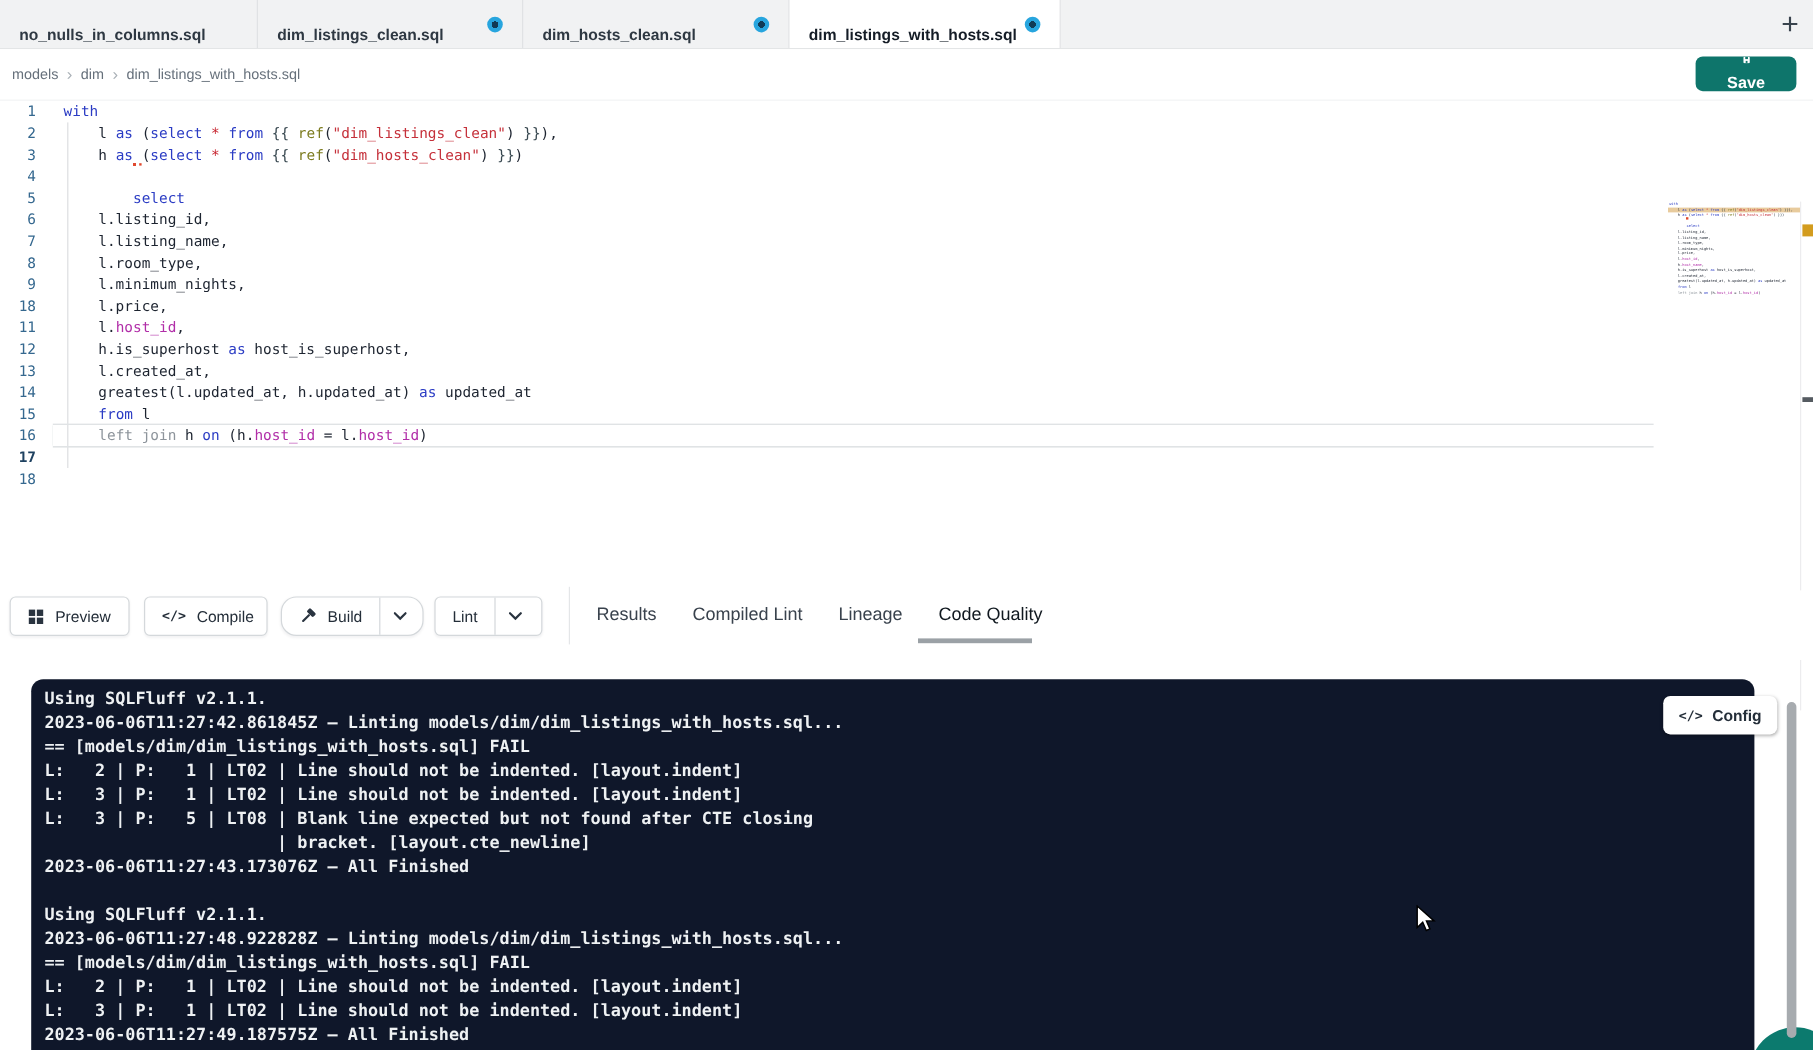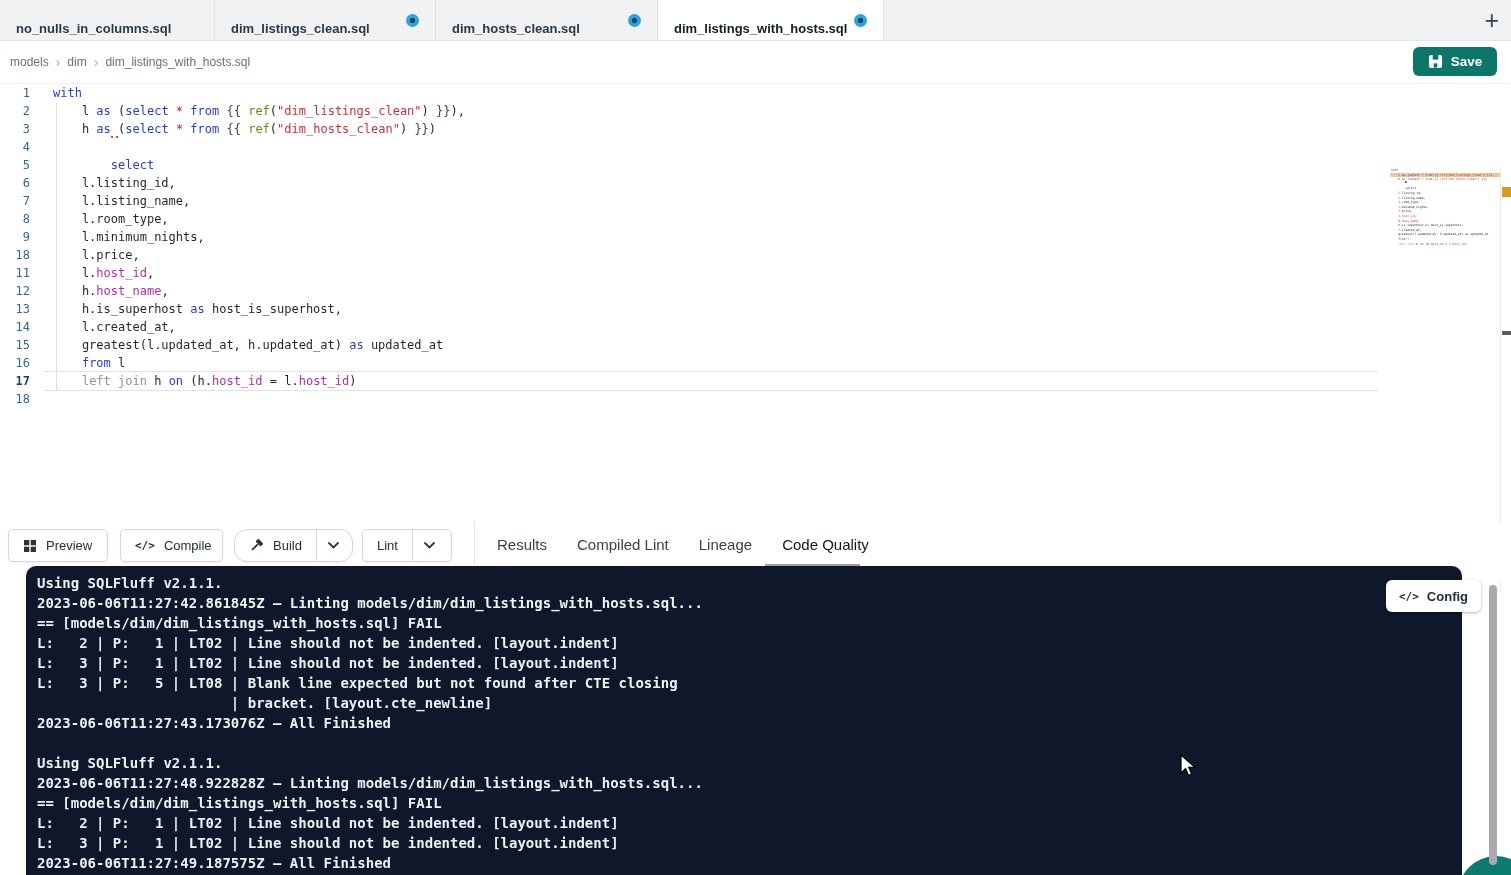--- a/index.html
+++ b/index.html
@@ -19,21 +19,21 @@
     color:#39434d; line-height:34px; cursor:default; }
 
   
   .crumbrow { position:absolute; left:0; top:41px; width:1511px; height:43px; background:#fff;
     border-bottom:1px solid #f1f2f3; }
   .crumb { position:absolute; left:10px; top:14px; display:flex; gap:7px; align-items:center;
     font-size:12px; color:#66707b;justify-content:flex-end; }
   .crumb-sep { color:#aab1b7; font-size:14px; line-height:12px; }
   .save-btn { position:absolute; left:1413px; top:47px; width:84px; height:29px;
     background:#0e756b; border-radius:6px; color:#fff; display:flex; align-items:center;
-    justify-content:center; gap:8px; font-size:13.5px; font-weight:600; cursor:default; }
+    justify-content:center; gap:8px; font-size:13.5px; font-weight:600; cursor:default;flex-direction:column; }
 
   
   .editor { position:absolute; left:0; top:84px; width:1511px; height:424px; background:#fff; }
   .gutter { position:absolute; left:0; top:0; width:44px; }
   .ln { height:18px; line-height:18px; text-align:right; padding-right:14px;
     font-family:"DejaVu Sans Mono", monospace; font-size:12px; color:#35688f; }
   .ln.active { color:#1e4160; font-weight:bold; }
   .code { position:absolute; left:44px; top:0; }
   .codeline { height:18px; font-family:"DejaVu Sans Mono", monospace; font-size:12px;
     line-height:18px; white-space:pre; padding-left:9px; color:#1d2430; }
@@ -48,21 +48,21 @@
   .mini-band { position:absolute; left:0; top:4.5px; width:110px; height:4.6px; background:#e8cb9d; }
   .mini-code { position:absolute; left:1px; top:0; }
   .mini-line { height:4.6px; font-family:"DejaVu Sans Mono", monospace; font-size:3px;
     line-height:4.6px; white-space:pre; }
   .ruler { position:absolute; left:1500px; top:84px; width:11px; height:424px;
     border-left:1px solid #ececee; background:#fff; }
   .ruler-warning { position:absolute; left:1px; top:19px; width:9px; height:10px; background:#d39c1e; }
   .ruler-pos { position:absolute; left:1px; top:163px; width:9px; height:4px; background:#555b61; }
 
   
-  .toolbar { position:absolute; left:0; top:524px; width:1511px; height:58px; background:#fff; }
+  .toolbar { position:absolute; left:0; top:492px; width:1511px; height:58px; background:#fff; }
   .btn { position:absolute; top:5px; height:33px; background:#fff; border:1px solid #d4d8db;
     border-radius:5px; display:flex; align-items:center; font-size:13px; color:#242e39;
     font-weight:500; box-shadow:0 1px 2px rgba(16,24,40,.05); cursor:default; }
   .btn .main { display:flex; align-items:center; gap:9px; padding:0 14px; height:100%; }
   .btn .chev { width:35px; height:100%; display:flex; align-items:center; justify-content:center;
     border-left:1px solid #d4d8db; }
   .glyph { font-family:"DejaVu Sans Mono", monospace; font-weight:bold; font-size:11px; color:#242e39; }
   .tb-divider { position:absolute; left:474px; top:-3px; width:1px; height:48px; background:#e4e6e8; }
   .result-tabs { position:absolute; left:497px; top:0; height:41px; display:flex; align-items:center; gap:30px; }
   .rtab { font-size:15px; color:#39424d; white-space:nowrap; cursor:default; }
@@ -151,21 +151,20 @@
       <div class="codeline"><span class="tk-p">    l </span><span class="tk-kw">as</span><span class="tk-p"> (</span><span class="tk-kw">select</span><span class="tk-p"> </span><span class="tk-op">*</span><span class="tk-p"> </span><span class="tk-kw">from</span><span class="tk-p"> </span><span class="tk-br">{{</span><span class="tk-p"> </span><span class="tk-fn">ref</span><span class="tk-p">(</span><span class="tk-str">"dim_listings_clean"</span><span class="tk-p">) </span><span class="tk-br">}}</span><span class="tk-p">),</span></div>
       <div class="codeline"><span class="tk-p">    h </span><span class="tk-kw">as</span><span class="tk-sq"> </span><span class="tk-p">(</span><span class="tk-kw">select</span><span class="tk-p"> </span><span class="tk-op">*</span><span class="tk-p"> </span><span class="tk-kw">from</span><span class="tk-p"> </span><span class="tk-br">{{</span><span class="tk-p"> </span><span class="tk-fn">ref</span><span class="tk-p">(</span><span class="tk-str">"dim_hosts_clean"</span><span class="tk-p">) </span><span class="tk-br">}}</span><span class="tk-p">)</span></div>
       <div class="codeline"></div>
       <div class="codeline"><span class="tk-p">        </span><span class="tk-kw">select</span></div>
       <div class="codeline"><span class="tk-p">    l.listing_id,</span></div>
       <div class="codeline"><span class="tk-p">    l.listing_name,</span></div>
       <div class="codeline"><span class="tk-p">    l.room_type,</span></div>
       <div class="codeline"><span class="tk-p">    l.minimum_nights,</span></div>
       <div class="codeline"><span class="tk-p">    l.price,</span></div>
       <div class="codeline"><span class="tk-p">    l.</span><span class="tk-mag">host_id</span><span class="tk-p">,</span></div>
-      <div class="codeline"><span class="tk-p">    h.</span><span class="tk-mag">host_name</span><span class="tk-p">,</span></div>
       <div class="codeline"><span class="tk-p">    h.is_superhost </span><span class="tk-kw">as</span><span class="tk-p"> host_is_superhost,</span></div>
       <div class="codeline"><span class="tk-p">    l.created_at,</span></div>
       <div class="codeline"><span class="tk-p">    greatest(l.updated_at, h.updated_at) </span><span class="tk-kw">as</span><span class="tk-p"> updated_at</span></div>
       <div class="codeline"><span class="tk-p">    </span><span class="tk-kw">from</span><span class="tk-p"> l</span></div>
       <div class="codeline active"><span class="tk-p">    </span><span class="tk-gr">left join</span><span class="tk-p"> h </span><span class="tk-kw">on</span><span class="tk-p"> (h.</span><span class="tk-mag">host_id</span><span class="tk-p"> = l.</span><span class="tk-mag">host_id</span><span class="tk-p">)</span></div>
       <div class="codeline"></div>
     </div>
   <div class="minimap">
     <div class="mini-band"></div>
     <div class="mini-code">

